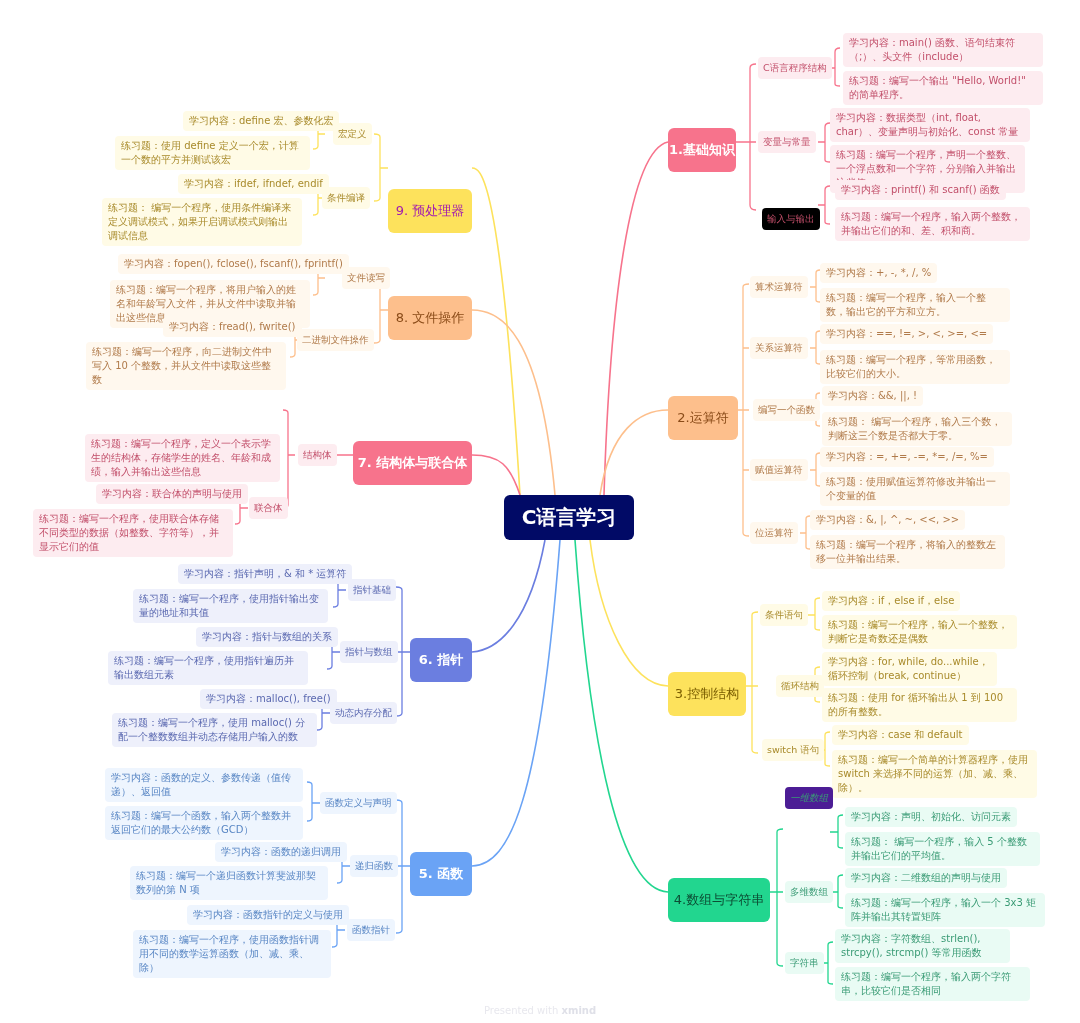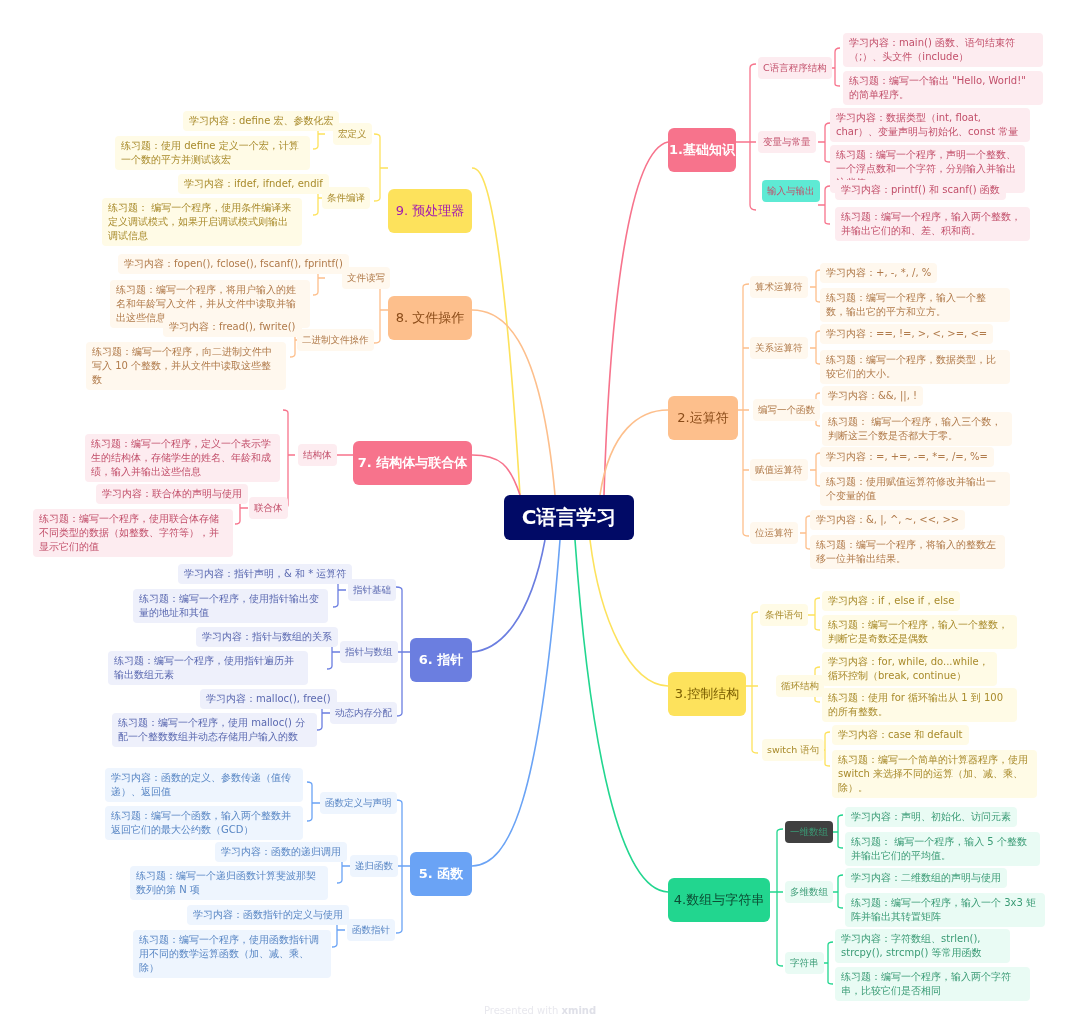--- a/index.html
+++ b/index.html
@@ -81,31 +81,31 @@
 
 <div class="node center">C语言学习</div>
 
 <div class="node main" style="left:668px;top:128px;width:68px;background:#f7738c;color:#fff;font-weight:bold;">1.基础知识</div>
 <div class="node sub" style="left:758px;top:57px;background:#fdecf0;color:#c24f6a;">C语言程序结构</div>
 <div class="node leaf" style="left:843px;top:33px;width:200px;background:#fdecf0;color:#c24f6a;">学习内容：main() 函数、语句结束符（;）、头文件（include）</div>
 <div class="node leaf" style="left:843px;top:71px;width:200px;background:#fdecf0;color:#c24f6a;">练习题：编写一个输出 "Hello, World!" 的简单程序。</div>
 <div class="node sub" style="left:758px;top:131px;background:#fdecf0;color:#c24f6a;">变量与常量</div>
 <div class="node leaf" style="left:830px;top:108px;width:200px;background:#fdecf0;color:#c24f6a;">学习内容：数据类型（int, float, char）、变量声明与初始化、const 常量</div>
 <div class="node leaf" style="left:830px;top:145px;width:195px;background:#fdecf0;color:#c24f6a;"> 练习题：编写一个程序，声明一个整数、一个浮点数和一个字符，分别输入并输出这些值。</div>
-<div class="node sub" style="left:762px;top:180px;background:#5eead4;color:#c24f6a;">输入与输出</div>
+<div class="node sub" style="left:762px;top:208px;background:#000000;color:#c24f6a;">输入与输出</div>
 <div class="node leaf" style="left:835px;top:180px;background:#fdecf0;color:#c24f6a;white-space:nowrap;">学习内容：printf() 和 scanf() 函数</div>
 <div class="node leaf" style="left:835px;top:207px;width:195px;background:#fdecf0;color:#c24f6a;">练习题：编写一个程序，输入两个整数，并输出它们的和、差、积和商。</div>
 
 <div class="node main" style="left:668px;top:396px;width:70px;background:#fdbf8c;color:#8a4b18;">2.运算符</div>
 <div class="node sub" style="left:750px;top:276px;background:#fff8ee;color:#b07a4a;">算术运算符</div>
 <div class="node leaf" style="left:820px;top:263px;background:#fff8ee;color:#b07a4a;white-space:nowrap;">学习内容：+, -, *, /, %</div>
 <div class="node leaf" style="left:820px;top:288px;width:190px;background:#fff8ee;color:#b07a4a;">练习题：编写一个程序，输入一个整数，输出它的平方和立方。</div>
 <div class="node sub" style="left:750px;top:337px;background:#fff8ee;color:#b07a4a;">关系运算符</div>
 <div class="node leaf" style="left:820px;top:324px;background:#fff8ee;color:#b07a4a;white-space:nowrap;">学习内容：==, !=, &gt;, &lt;, &gt;=, &lt;=</div>
-<div class="node leaf" style="left:820px;top:350px;width:190px;background:#fff8ee;color:#b07a4a;">练习题：编写一个程序，数据类型，比较它们的大小。</div>
+<div class="node leaf" style="left:820px;top:350px;width:190px;background:#fff8ee;color:#b07a4a;">练习题：编写一个程序，等常用函数，比较它们的大小。</div>
 <div class="node sub" style="left:753px;top:399px;background:#fff8ee;color:#b07a4a;">编写一个函数</div>
 <div class="node leaf" style="left:822px;top:386px;background:#fff8ee;color:#b07a4a;white-space:nowrap;">学习内容：&amp;&amp;, ||, !</div>
 <div class="node leaf" style="left:822px;top:412px;width:190px;background:#fff8ee;color:#b07a4a;">练习题： 编写一个程序，输入三个数，判断这三个数是否都大于零。</div>
 <div class="node sub" style="left:750px;top:459px;background:#fff8ee;color:#b07a4a;">赋值运算符</div>
 <div class="node leaf" style="left:820px;top:447px;background:#fff8ee;color:#b07a4a;white-space:nowrap;">学习内容：=, +=, -=, *=, /=, %=</div>
 <div class="node leaf" style="left:820px;top:472px;width:190px;background:#fff8ee;color:#b07a4a;"> 练习题：使用赋值运算符修改并输出一个变量的值</div>
 <div class="node sub" style="left:750px;top:522px;background:#fff8ee;color:#b07a4a;">位运算符</div>
 <div class="node leaf" style="left:810px;top:510px;background:#fff8ee;color:#b07a4a;white-space:nowrap;">学习内容：&amp;, |, ^, ~, &lt;&lt;, &gt;&gt;</div>
 <div class="node leaf" style="left:810px;top:535px;width:195px;background:#fff8ee;color:#b07a4a;">练习题：编写一个程序，将输入的整数左移一位并输出结果。</div>
 
@@ -114,21 +114,21 @@
 <div class="node leaf" style="left:822px;top:591px;background:#fffbe6;color:#a88a2a;white-space:nowrap;">学习内容：if，else if，else</div>
 <div class="node leaf" style="left:822px;top:615px;width:195px;background:#fffbe6;color:#a88a2a;">练习题：编写一个程序，输入一个整数，判断它是奇数还是偶数</div>
 <div class="node sub" style="left:760px;top:675px;background:#fffbe6;color:#a88a2a;margin-left:16px;">循环结构</div>
 <div class="node leaf" style="left:822px;top:652px;width:175px;background:#fffbe6;color:#a88a2a;">学习内容：for, while, do...while，循环控制（break, continue）</div>
 <div class="node leaf" style="left:822px;top:688px;width:195px;background:#fffbe6;color:#a88a2a;">练习题：使用 for 循环输出从 1 到 100 的所有整数。</div>
 <div class="node sub" style="left:762px;top:739px;background:#fffbe6;color:#a88a2a;">switch 语句</div>
 <div class="node leaf" style="left:832px;top:725px;background:#fffbe6;color:#a88a2a;white-space:nowrap;">学习内容：case 和 default</div>
 <div class="node leaf" style="left:832px;top:750px;width:205px;background:#fffbe6;color:#a88a2a;">练习题：编写一个简单的计算器程序，使用 switch 来选择不同的运算（加、减、乘、除）。</div>
 
 <div class="node main" style="left:668px;top:878px;width:102px;background:#22d68f;color:#0c4d34;">4.数组与字符串</div>
-<div class="node sub" style="left:785px;top:821px;background:#404040;color:#3a9b75;">一维数组</div>
+<div class="node sub" style="left:785px;top:787px;background:#4c1d95;color:#3a9b75;font-style:italic;">一维数组</div>
 <div class="node leaf" style="left:845px;top:807px;background:#e9fbf4;color:#3a9b75;white-space:nowrap;">学习内容：声明、初始化、访问元素</div>
 <div class="node leaf" style="left:845px;top:832px;width:195px;background:#e9fbf4;color:#3a9b75;"> 练习题： 编写一个程序，输入 5 个整数并输出它们的平均值。</div>
 <div class="node sub" style="left:785px;top:881px;background:#e9fbf4;color:#3a9b75;">多维数组</div>
 <div class="node leaf" style="left:845px;top:868px;background:#e9fbf4;color:#3a9b75;white-space:nowrap;">学习内容：二维数组的声明与使用</div>
 <div class="node leaf" style="left:845px;top:893px;width:200px;background:#e9fbf4;color:#3a9b75;">练习题：编写一个程序，输入一个 3x3 矩阵并输出其转置矩阵</div>
 <div class="node sub" style="left:785px;top:952px;background:#e9fbf4;color:#3a9b75;">字符串</div>
 <div class="node leaf" style="left:835px;top:929px;width:175px;background:#e9fbf4;color:#3a9b75;">学习内容：字符数组、strlen(), strcpy(), strcmp() 等常用函数</div>
 <div class="node leaf" style="left:835px;top:967px;width:195px;background:#e9fbf4;color:#3a9b75;">练习题：编写一个程序，输入两个字符串，比较它们是否相同</div>
 
 <div class="node main" style="left:388px;top:154px;width:84px;background:#fde25c;color:#a21caf;margin-top:35px;">9. 预处理器</div>

